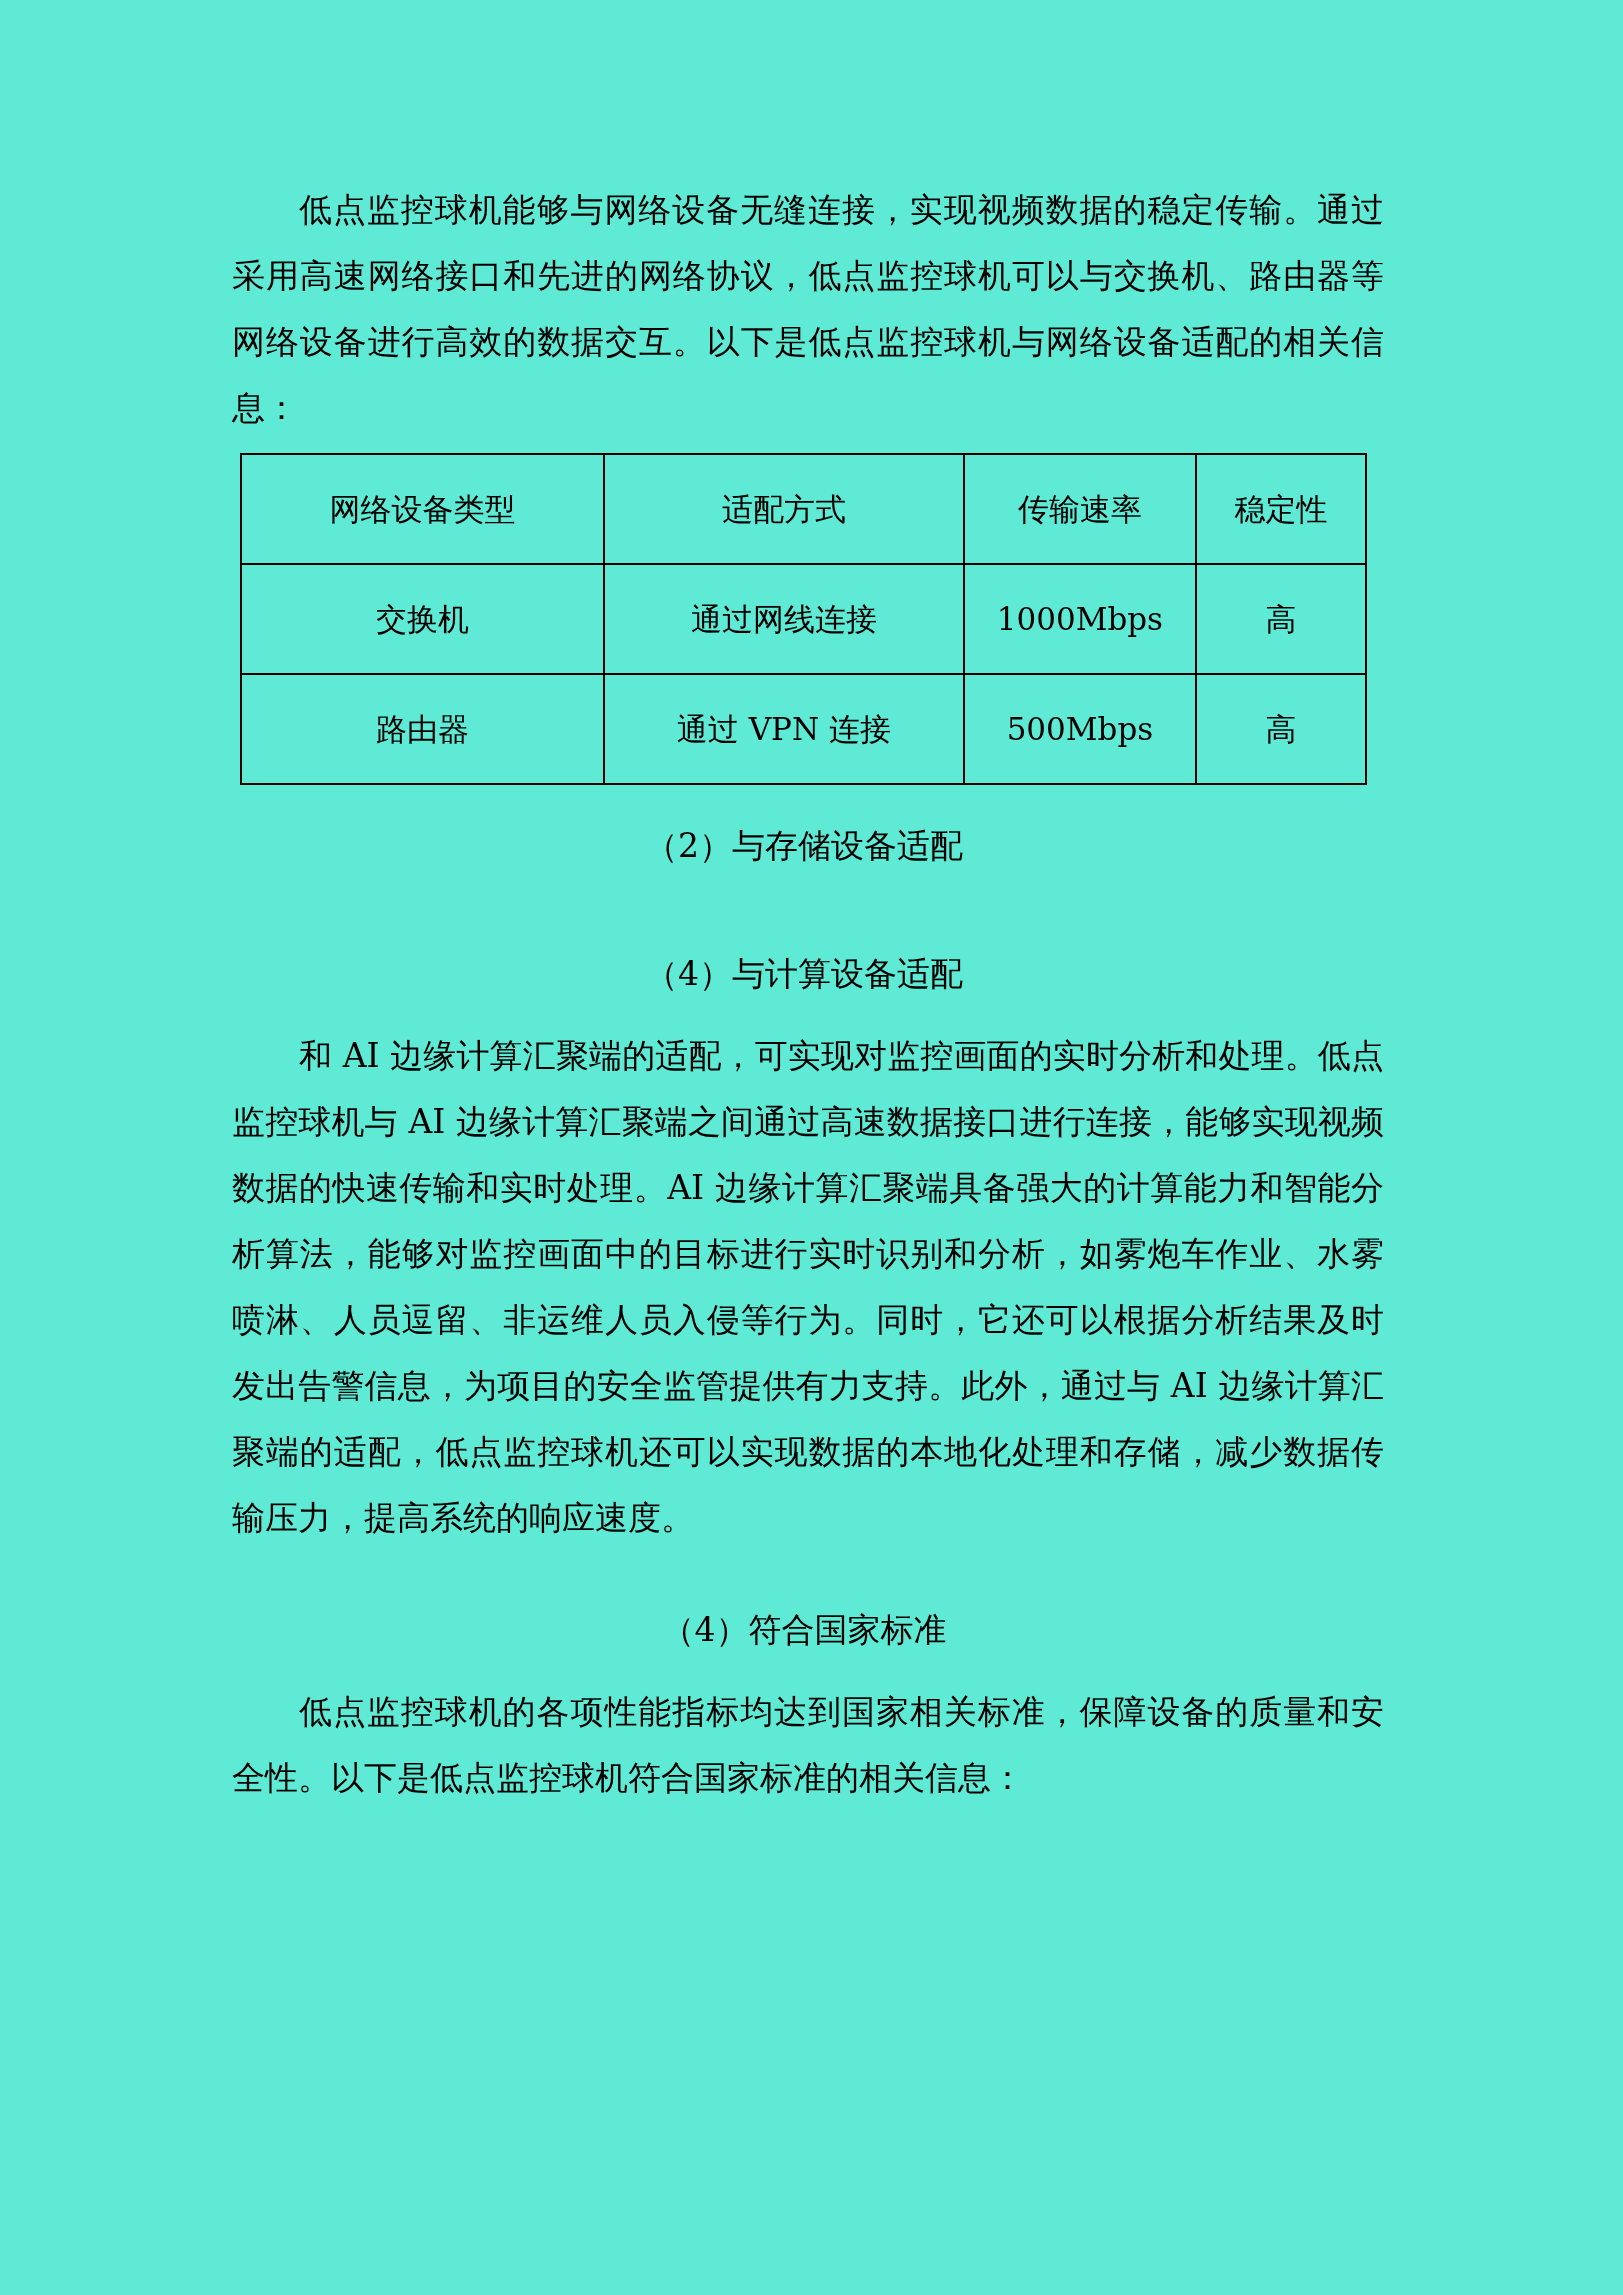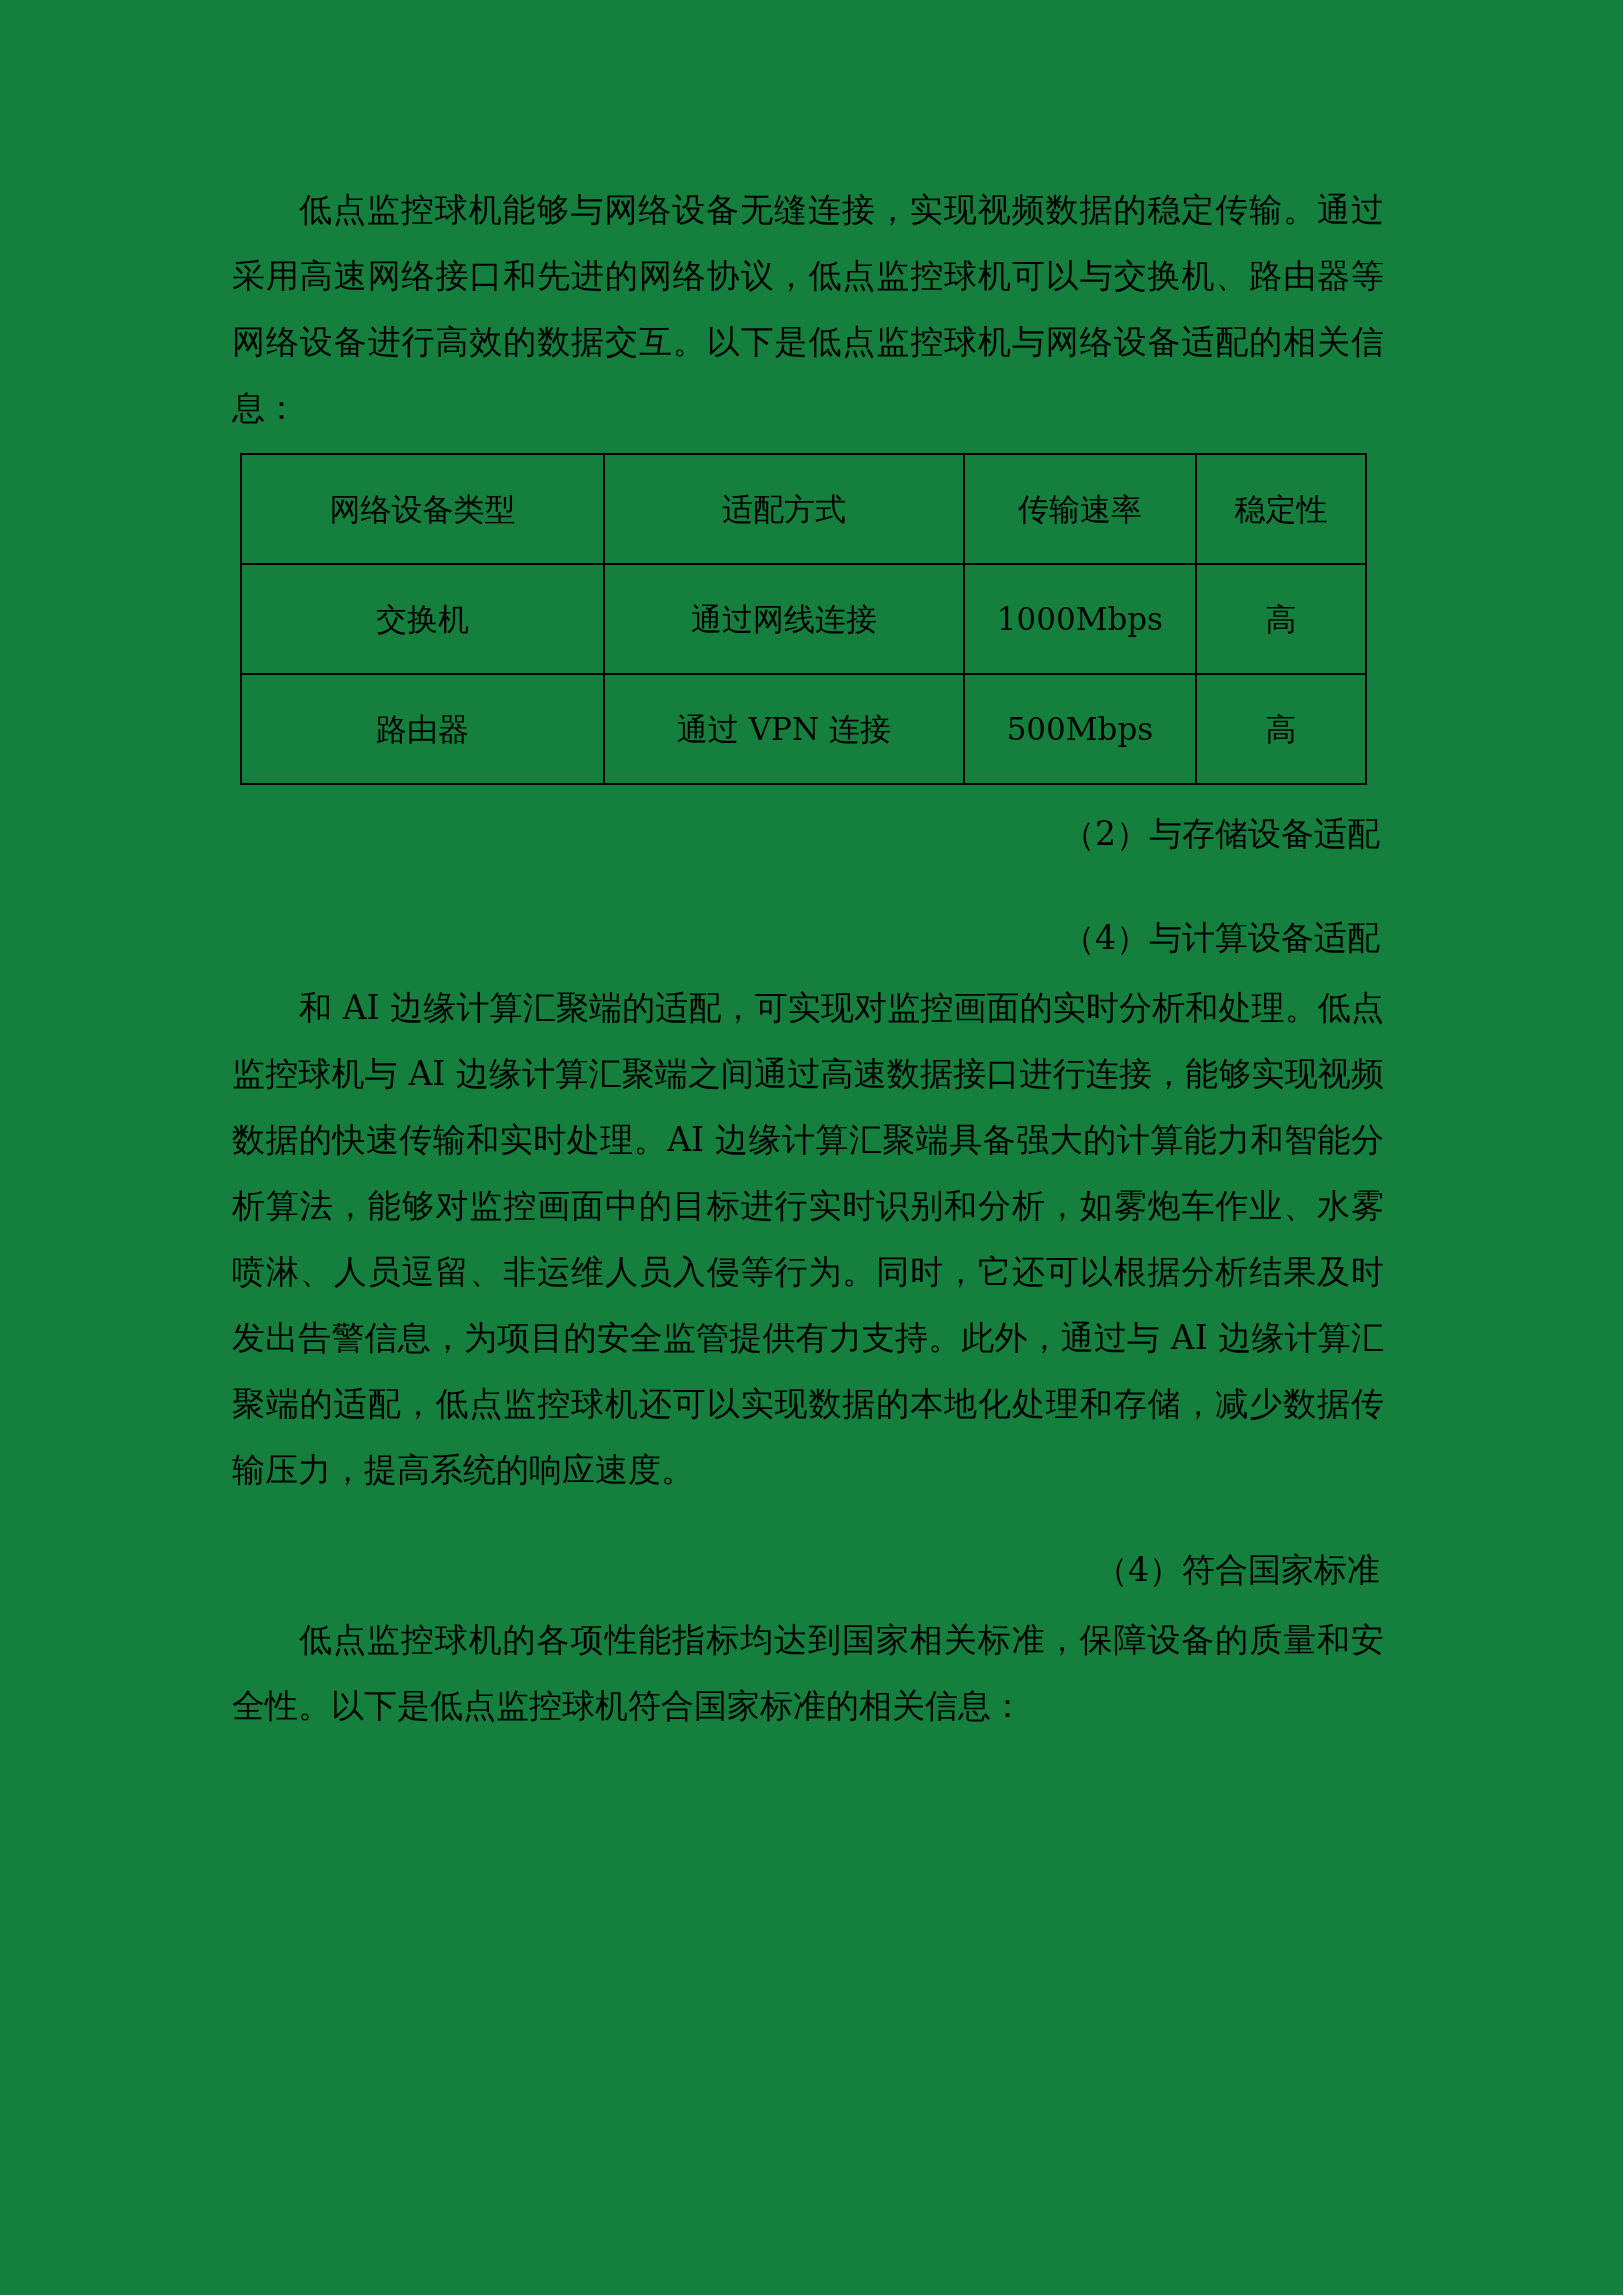--- a/index.html
+++ b/index.html
@@ -4,21 +4,21 @@
 <style>
   html, body {
     margin: 0;
     padding: 0;
     background: #ffffff;
   }
   .page {
     position: relative;
     width: 1623px;
     height: 2295px;
-    background: #15803d;
+    background: #5eead4;
     box-sizing: border-box;
     overflow: hidden;
   }
   .content {
     position: absolute;
     left: 232px;
     top: 177px;
     width: 1152px;
   }
   
@@ -33,23 +33,23 @@
     margin: 0 0 0 0;
     letter-spacing: 0px;
     word-break: break-all;
   }
   
   .heading {
     font-family: "DejaVu Serif", "Liberation Serif", serif;
     font-size: 33px;
     line-height: 66px;
     color: #000000;
-    text-align: right;
+    text-align: center;
     text-indent: 0;
-    margin: 4px;
+    margin: 16px;
     white-space: nowrap;
   }
   .heading.sub {
     margin-left: 7.9px;
   }
   .spacer-sm { height: 11.8px; }
   .spacer-md { height: 30px; }
 
   
   table.device-table {

